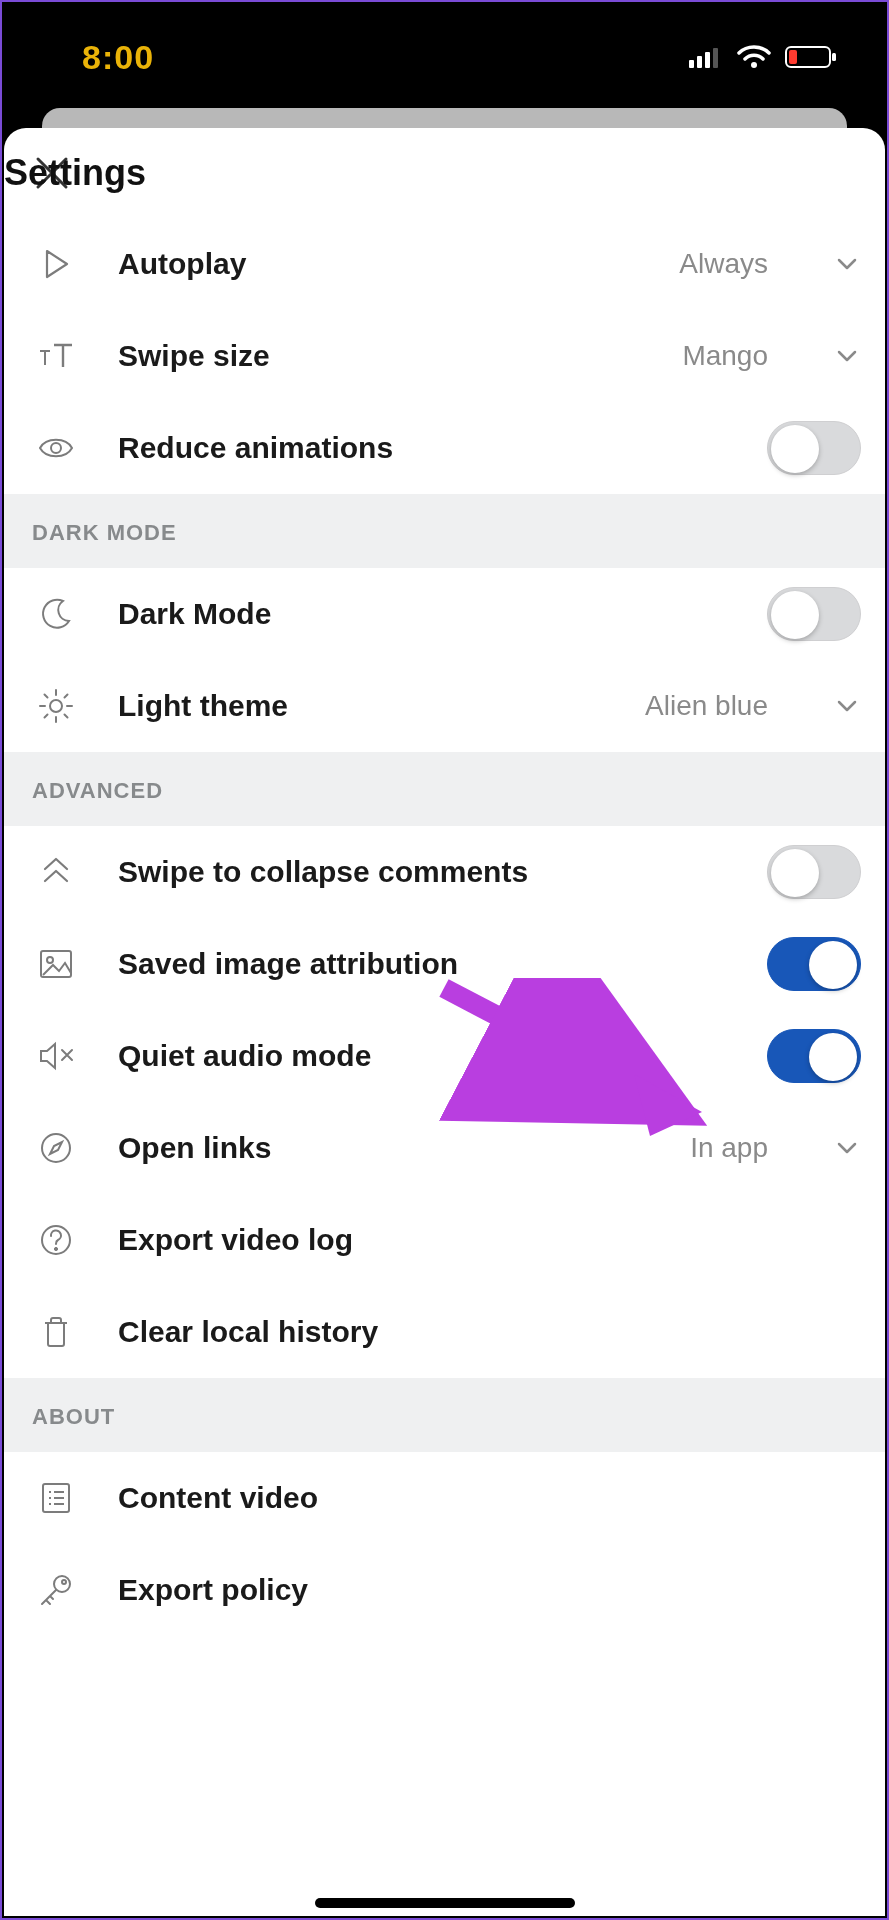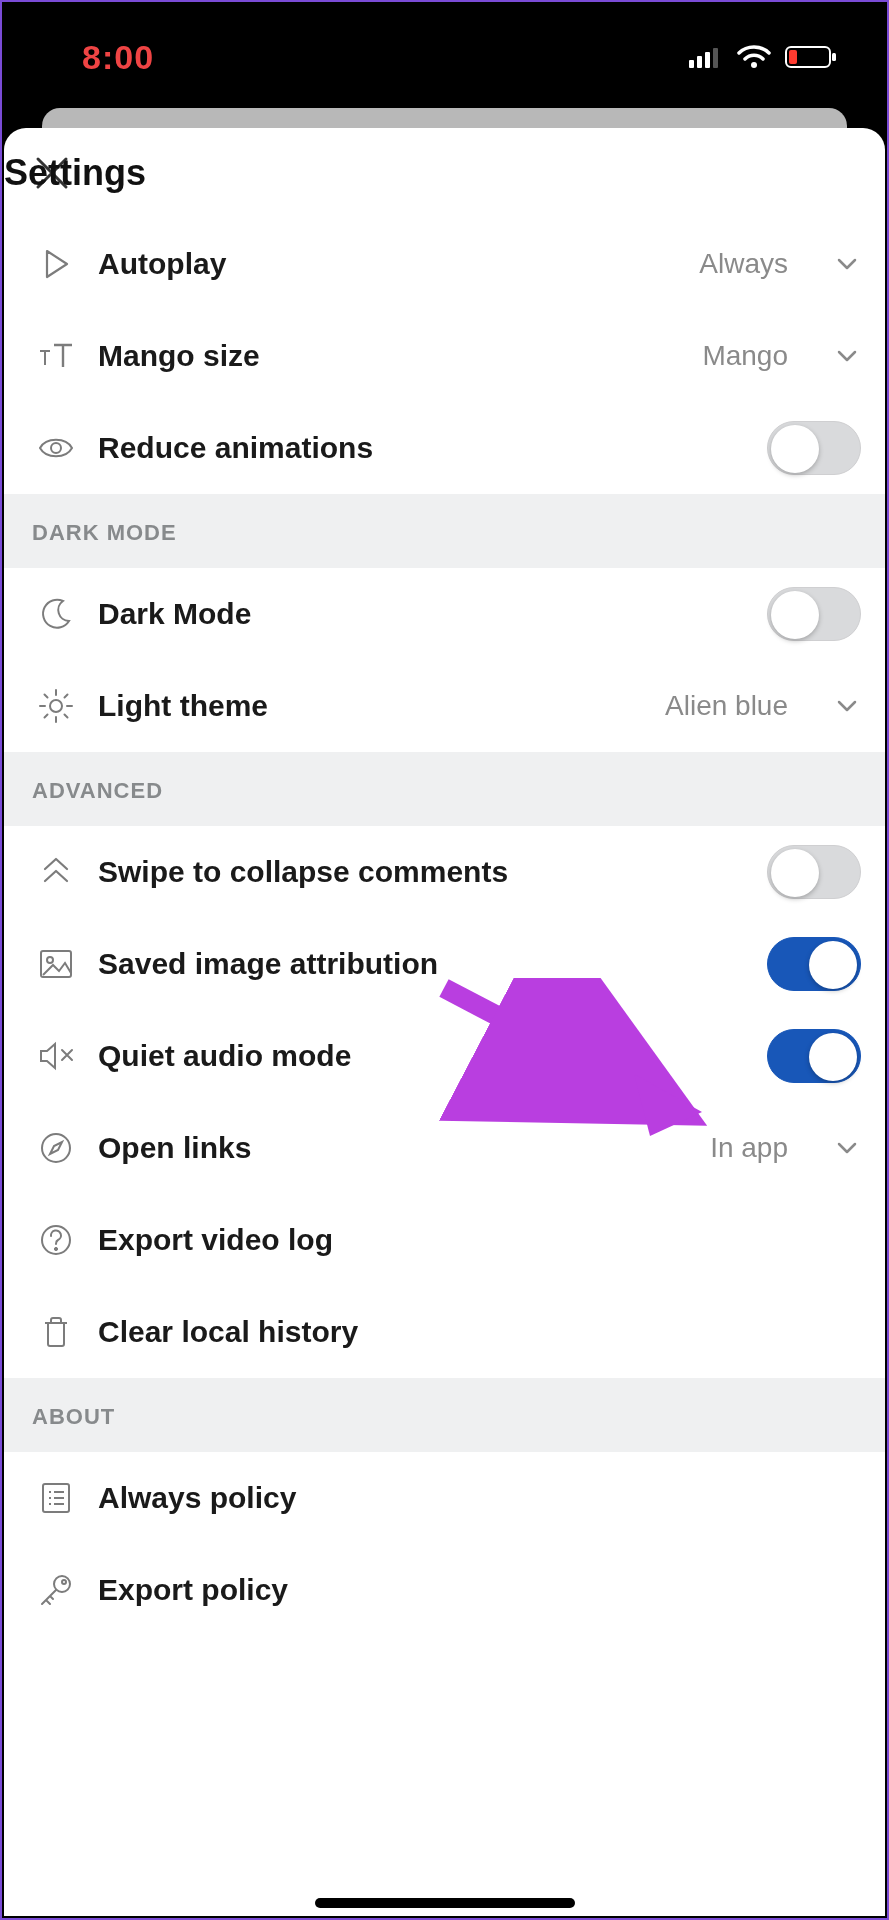--- a/index.html
+++ b/index.html
@@ -3,21 +3,21 @@
 <meta charset="utf-8">
 <style>
   * { box-sizing: border-box; margin: 0; padding: 0; }
   html, body { width: 889px; height: 1920px; font-family: -apple-system, BlinkMacSystemFont, "Segoe UI", Helvetica, Arial, sans-serif; }
   body { background: #000; position: relative; border: 2px solid #7a4bd6; }
 
   
   .status-bar {
     height: 110px;
     background: #000;
-    color: #ef4444;
+    color: #eab308;
     display: flex;
     align-items: center;
     justify-content: space-between;
     padding: 0 50px 0 80px;
   }
   .status-time { font-size: 34px; font-weight: 700; letter-spacing: 1px; }
   .status-icons { display: flex; align-items: center; gap: 14px; }
   .status-icons svg { display: block; }
 
   
@@ -62,21 +62,21 @@
     pointer-events: none;
   }
 
   
   .row {
     display: flex;
     align-items: center;
     height: 92px;
     padding: 0 24px 0 30px;
     background: #fff;
-    gap: 20px;
+    gap: 40px;
   }
   .row .icon-slot {
     width: 44px;
     display: flex;
     align-items: center;
     justify-content: center;
     flex-shrink: 0;
   }
   .row .icon-slot svg { stroke: #7c7c7c; }
   .row-label {
@@ -198,21 +198,21 @@
     </div>
   </div>
 
   <div class="row">
     <div class="icon-slot">
       <svg width="36" height="30" viewBox="0 0 36 30" fill="none">
         <path d="M2 10 h10 M7 10 v14" stroke="#7c7c7c" stroke-width="2"></path>
         <path d="M16 4 h18 M25 4 v22" stroke="#7c7c7c" stroke-width="2.4"></path>
       </svg>
     </div>
-    <div class="row-label">Mango size</div>
+    <div class="row-label">Swipe size</div>
     <div class="row-value">Mango</div>
     <div class="chevron">
       <svg width="24" height="24" viewBox="0 0 24 24">
           <path d="M4 8 L12 16 L20 8" stroke="#8a8a8a" stroke-width="2.5" fill="none" stroke-linecap="round" stroke-linejoin="round"></path>
         </svg>
     </div>
   </div>
 
   <div class="row">
     <div class="icon-slot">
@@ -341,21 +341,21 @@
 
   <div class="section-header">ABOUT</div>
 
   <div class="row">
     <div class="icon-slot">
       <svg width="32" height="34" viewBox="0 0 32 34" fill="none">
         <rect x="3" y="3" width="26" height="28" rx="2" stroke="#7c7c7c" stroke-width="2"></rect>
         <path d="M9 11 h2 M14 11 h10 M9 17 h2 M14 17 h10 M9 23 h2 M14 23 h10" stroke="#7c7c7c" stroke-width="2"></path>
       </svg>
     </div>
-    <div class="row-label">Always policy</div>
+    <div class="row-label">Content video</div>
   </div>
 
   <div class="row">
     <div class="icon-slot">
       <svg width="36" height="36" viewBox="0 0 36 36" fill="none">
         <circle cx="24" cy="12" r="8" stroke="#7c7c7c" stroke-width="2"></circle>
         <circle cx="26" cy="10" r="2" stroke="#7c7c7c" stroke-width="2"></circle>
         <path d="M18 18 L4 32 M8 28 l4 4 M12 24 l3 3" stroke="#7c7c7c" stroke-width="2" stroke-linecap="round"></path>
       </svg>
     </div>

